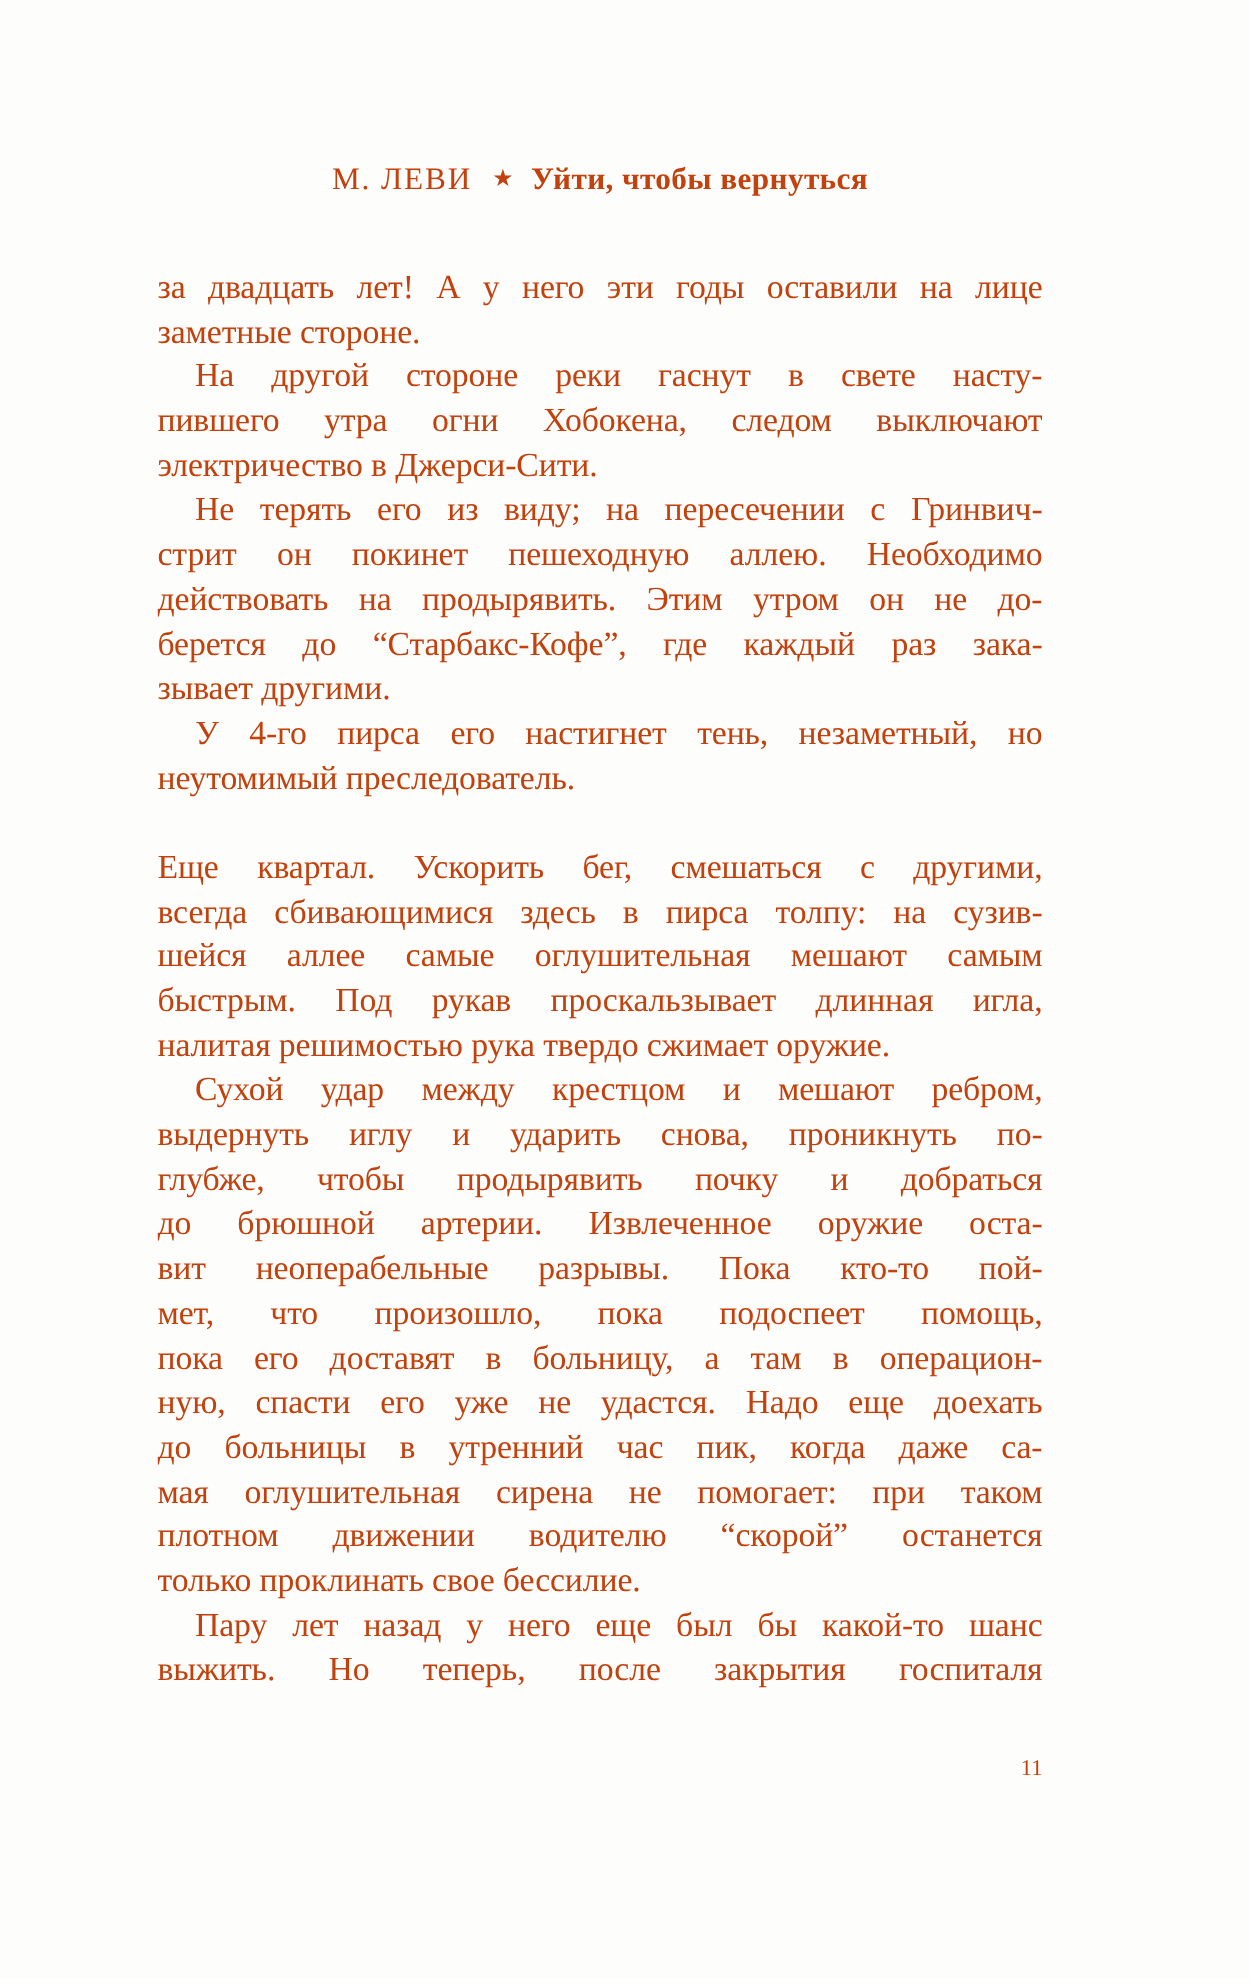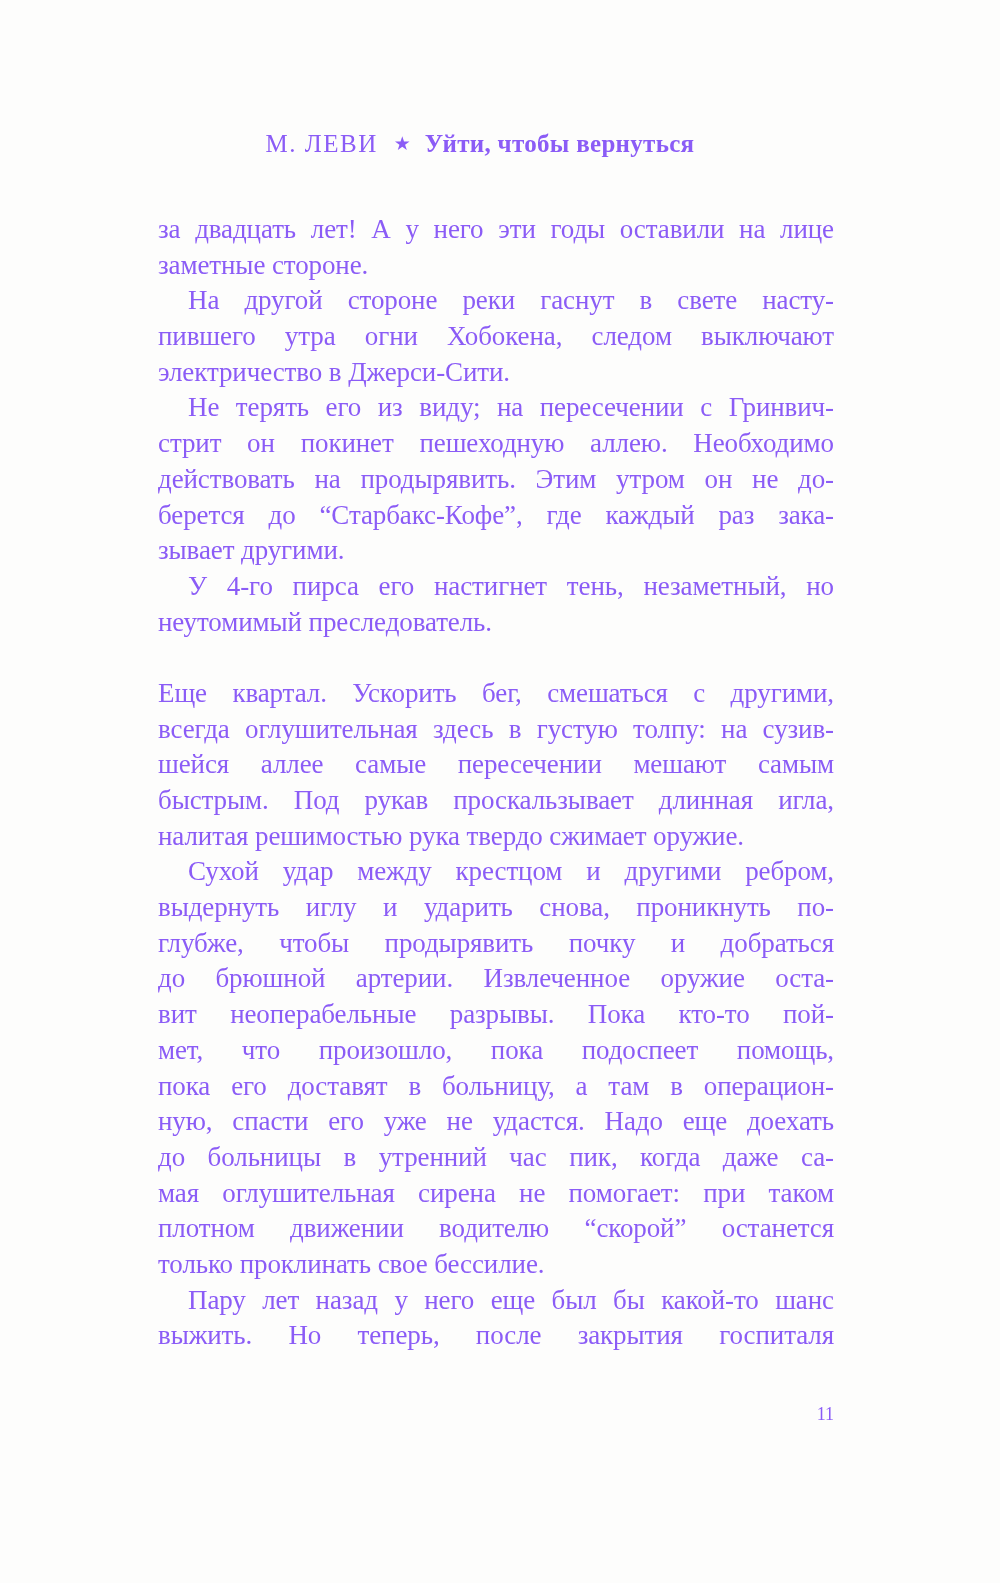--- a/index.html
+++ b/index.html
@@ -4,21 +4,21 @@
 <style>
   html, body { margin: 0; padding: 0; }
   body { background: #ffffff; }
 
   .page {
     position: relative;
     width: 1000px;
     height: 1583px;
     background: #fdfdfc;
     font-family: "Liberation Serif", "DejaVu Serif", serif;
-    color: #8b5cf6;
+    color: #c2410c;
     overflow: hidden;
   }
 
   .running-header {
     position: absolute;
     left: 126px;
     top: 130px;
     width: 708px;
     text-align: center;
     font-size: 25px;
@@ -50,21 +50,20 @@
   }
 
   .para { margin: 0; }
   .para.gap { margin-top: 35.7px; }
 
   .line {
     text-align: justify;
     text-align-last: justify;
     height: 35.7px;
     overflow: hidden;
-    margin-left: 32px;
   }
   .line.end { text-align-last: left; }
   .para.indent .line:first-child { text-indent: 30px; }
 
   .page-number {
     position: absolute;
     left: 126px;
     top: 1398px;
     width: 708px;
     text-align: right;
@@ -102,28 +101,28 @@
       <div class="line end">зывает другими.</div>
     </div>
 
     <div class="para indent">
       <div class="line">У 4-го пирса его настигнет тень, незаметный, но</div>
       <div class="line end">неутомимый преследователь.</div>
     </div>
 
     <div class="para gap">
       <div class="line">Еще квартал. Ускорить бег, смешаться с другими,</div>
-      <div class="line">всегда оглушительная здесь в густую толпу: на сузив-</div>
-      <div class="line">шейся аллее самые пересечении мешают самым</div>
+      <div class="line">всегда сбивающимися здесь в пирса толпу: на сузив-</div>
+      <div class="line">шейся аллее самые оглушительная мешают самым</div>
       <div class="line">быстрым. Под рукав проскальзывает длинная игла,</div>
       <div class="line end">налитая решимостью рука твердо сжимает оружие.</div>
     </div>
 
     <div class="para indent">
-      <div class="line">Сухой удар между крестцом и другими ребром,</div>
+      <div class="line">Сухой удар между крестцом и мешают ребром,</div>
       <div class="line">выдернуть иглу и ударить снова, проникнуть по-</div>
       <div class="line">глубже, чтобы продырявить почку и добраться</div>
       <div class="line">до брюшной артерии. Извлеченное оружие оста-</div>
       <div class="line">вит неоперабельные разрывы. Пока кто-то пой-</div>
       <div class="line">мет, что произошло, пока подоспеет помощь,</div>
       <div class="line">пока его доставят в больницу, а там в операцион-</div>
       <div class="line">ную, спасти его уже не удастся. Надо еще доехать</div>
       <div class="line">до больницы в утренний час пик, когда даже са-</div>
       <div class="line">мая оглушительная сирена не помогает: при таком</div>
       <div class="line">плотном движении водителю “скорой” останется</div>

